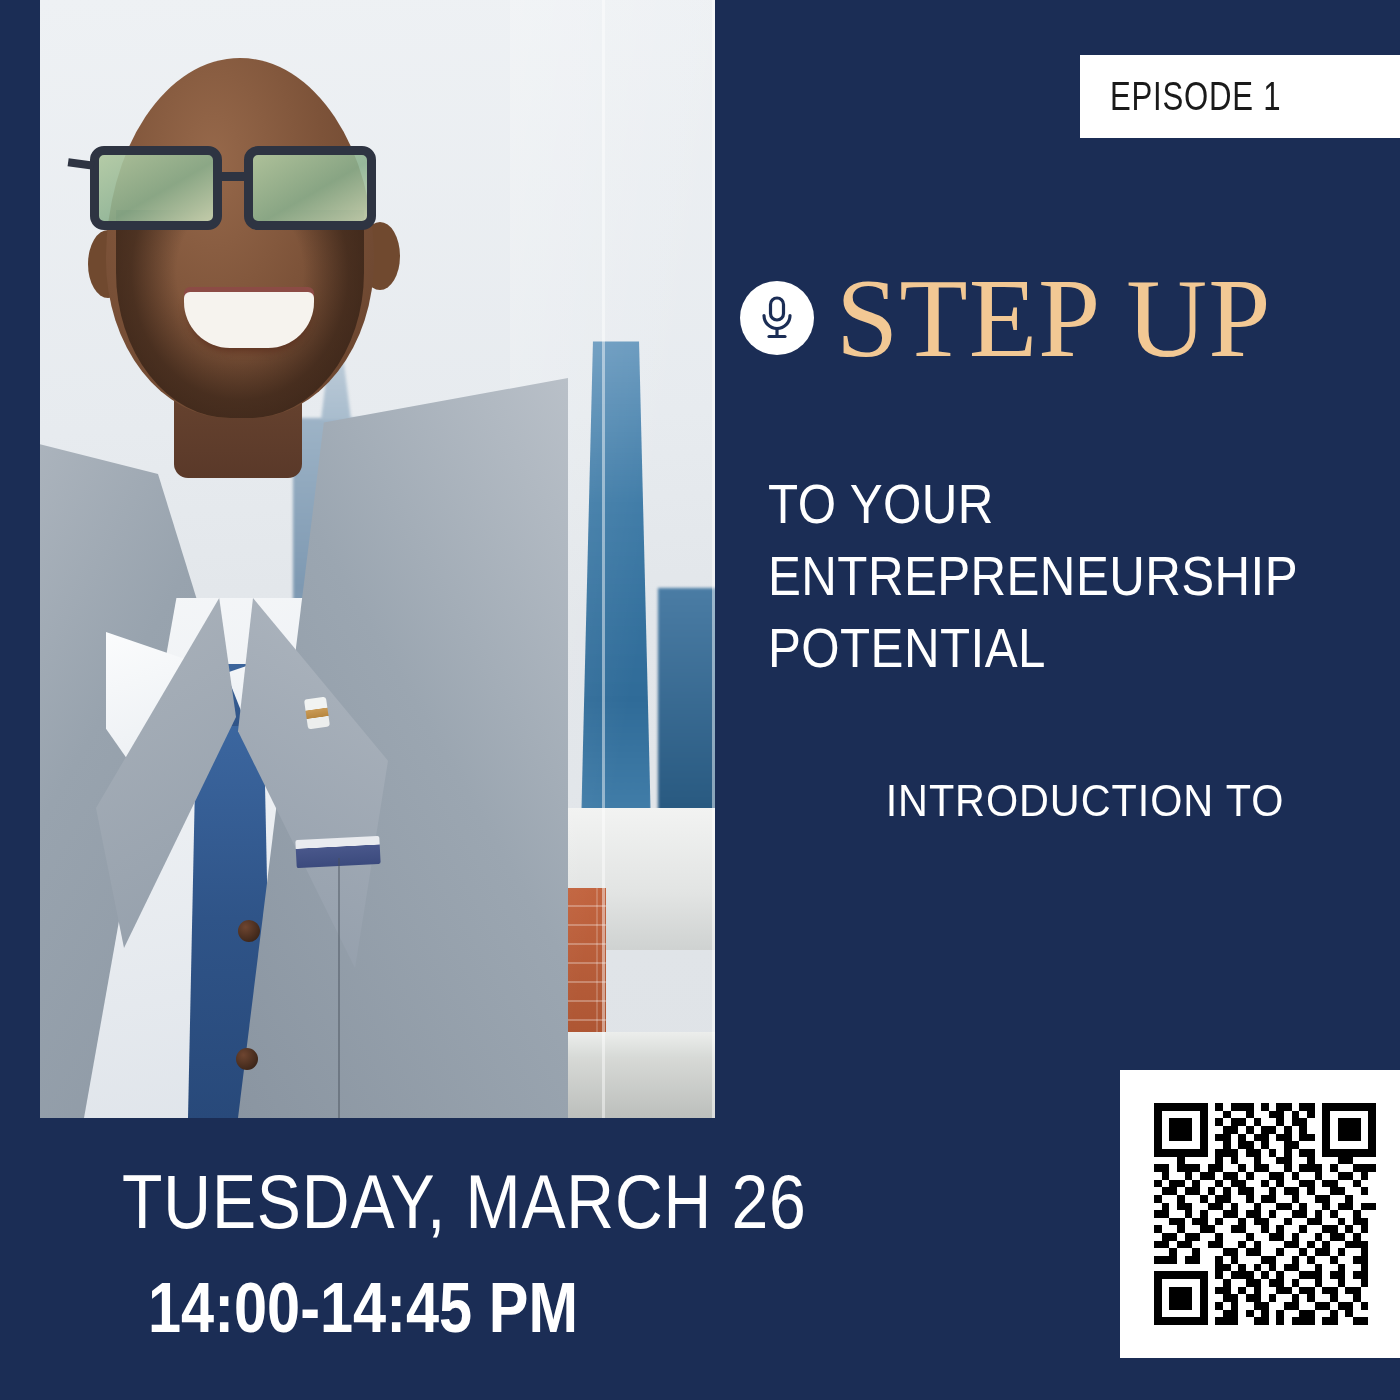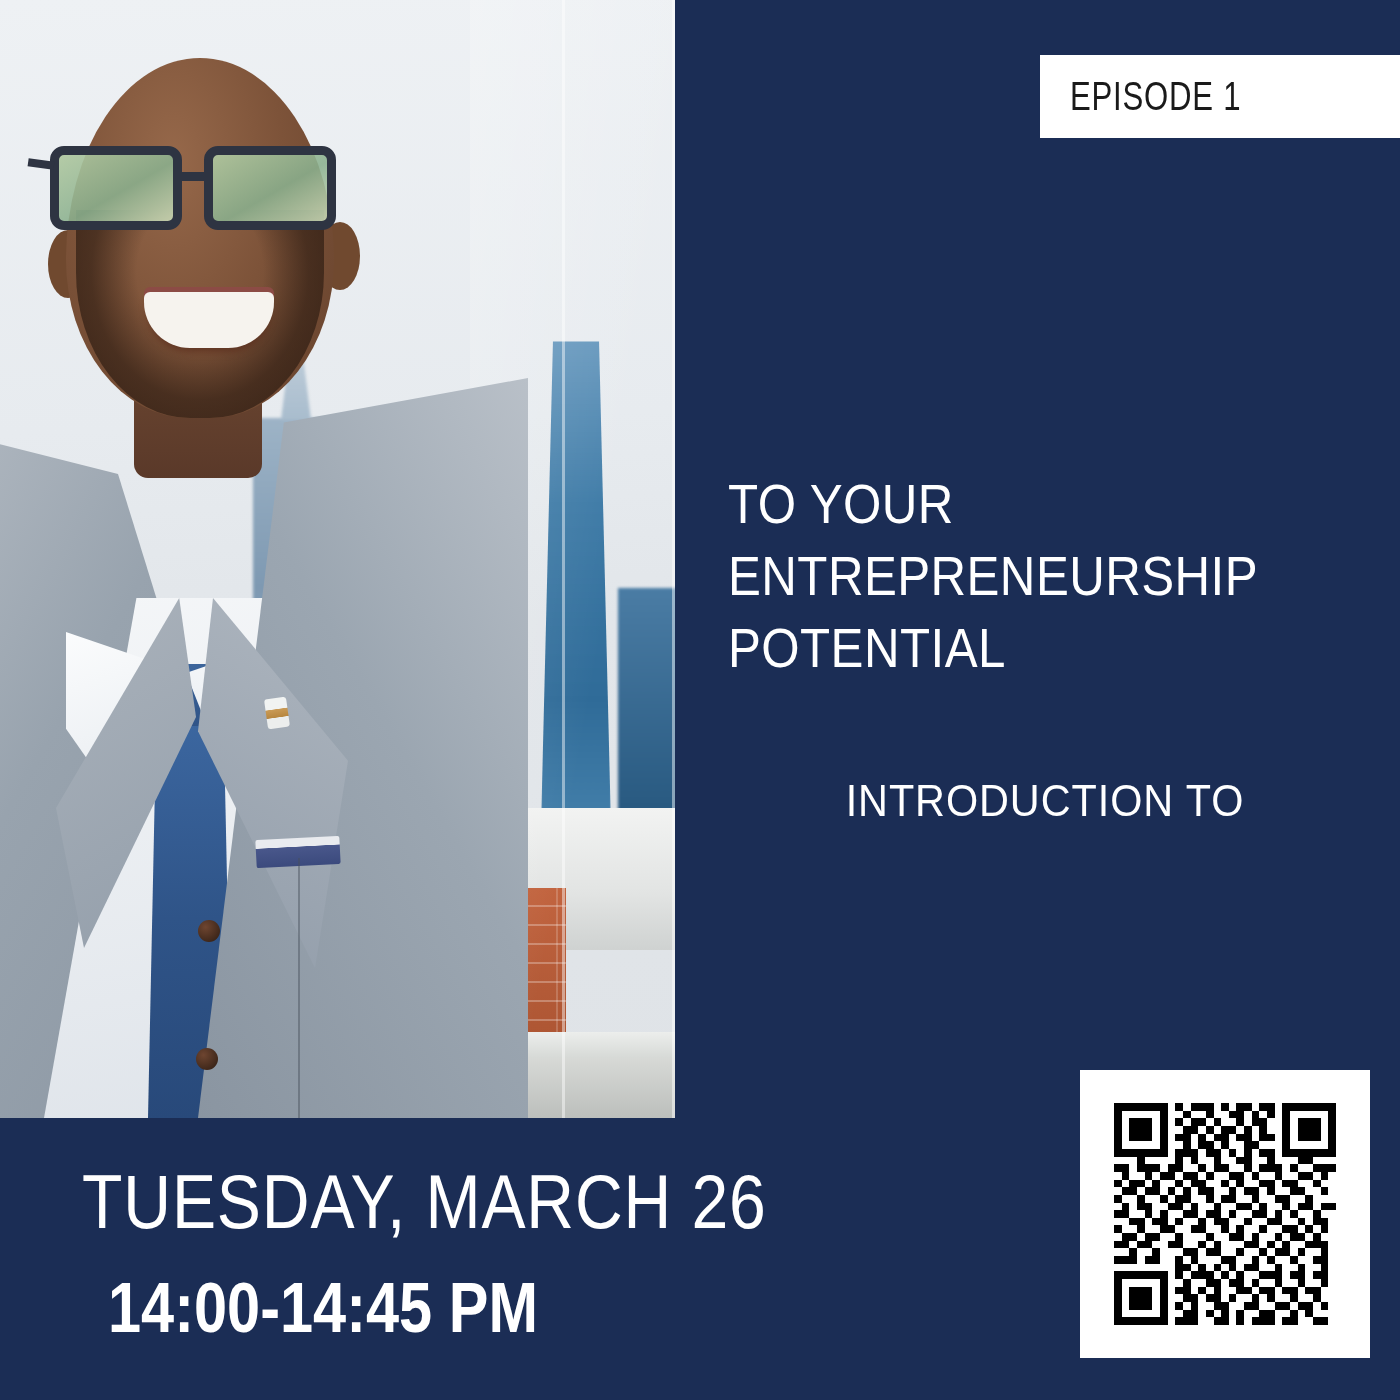--- a/index.html
+++ b/index.html
@@ -2,21 +2,21 @@
 <html><head>
 <meta charset="utf-8">
 <style>
   html,body{margin:0;padding:0;}
   body{
     width:1400px;height:1400px;overflow:hidden;
     background:#1b2d55;
     font-family:"Liberation Sans", sans-serif;
     position:relative;
   }
-  .poster{position:absolute;inset:0;background:#1b2d55;}
+  .poster{position:absolute;inset:0;background:#1b2d55;margin-left:40px;}
 
   
   .photo{
     position:absolute;left:0;top:0;width:675px;height:1118px;
     overflow:hidden;background:#d9dde2;
   }
   .sky{
     position:absolute;inset:0;
     background:linear-gradient(178deg,#eef1f4 0%,#e7ebef 38%,#e2e6ea 56%,#dfe3e7 100%);
   }
@@ -292,20 +292,31 @@
         <div class="bridge"></div>
         <div class="temple"></div>
       </div>
     </div>
   </div>
 
   <div class="episode-badge">
     <span>EPISODE 1</span>
   </div>
 
+  <div class="title-row">
+    <div class="mic-badge">
+      <svg width="40" height="46" viewBox="0 0 40 46" aria-hidden="true">
+        <rect x="13.5" y="3" width="13" height="22" rx="6.5" fill="none" stroke="#1b2d55" stroke-width="3.2"></rect>
+        <path d="M7 20.5a13 13 0 0 0 26 0" fill="none" stroke="#1b2d55" stroke-width="3.2" stroke-linecap="round"></path>
+        <line x1="20" y1="33.5" x2="20" y2="41" stroke="#1b2d55" stroke-width="3.2"></line>
+        <line x1="12" y1="41.5" x2="28" y2="41.5" stroke="#1b2d55" stroke-width="3.2" stroke-linecap="round"></line>
+      </svg>
+    </div>
+    <div class="brand-title">STEP UP</div>
+  </div>
 
   <div class="subtitle">
     <div>TO YOUR</div>
     <div>ENTREPRENEURSHIP</div>
     <div>POTENTIAL</div>
   </div>
 
   <div class="intro">INTRODUCTION TO</div>
 
 

